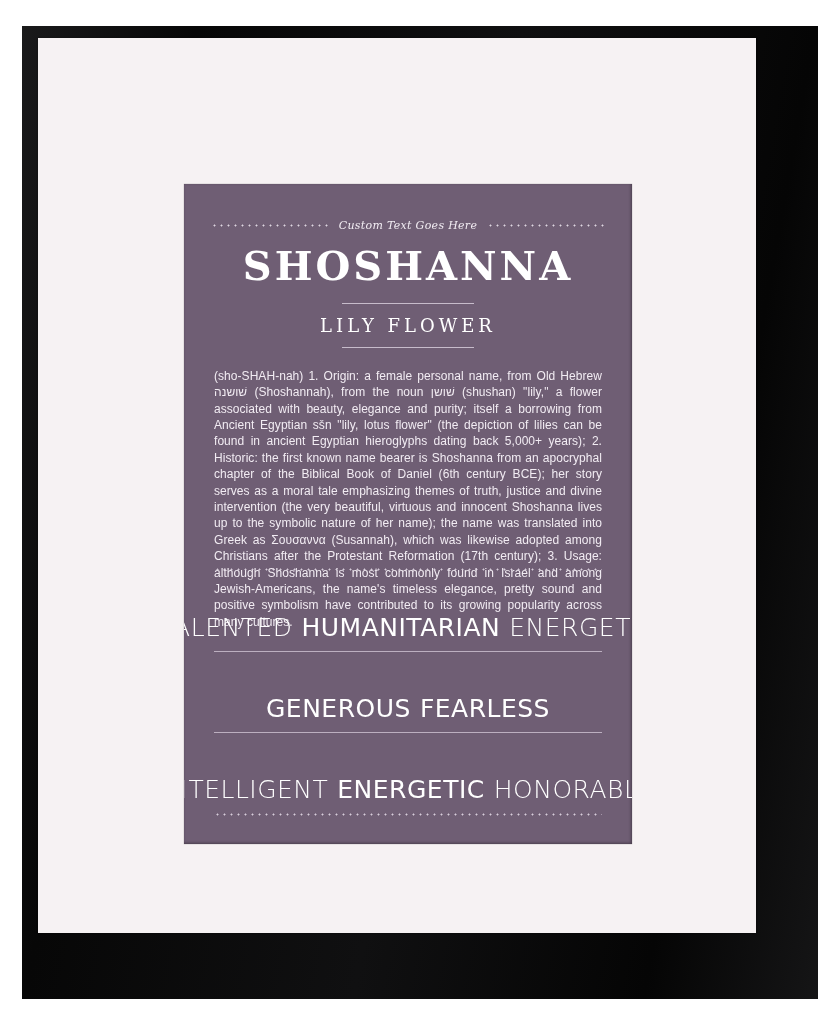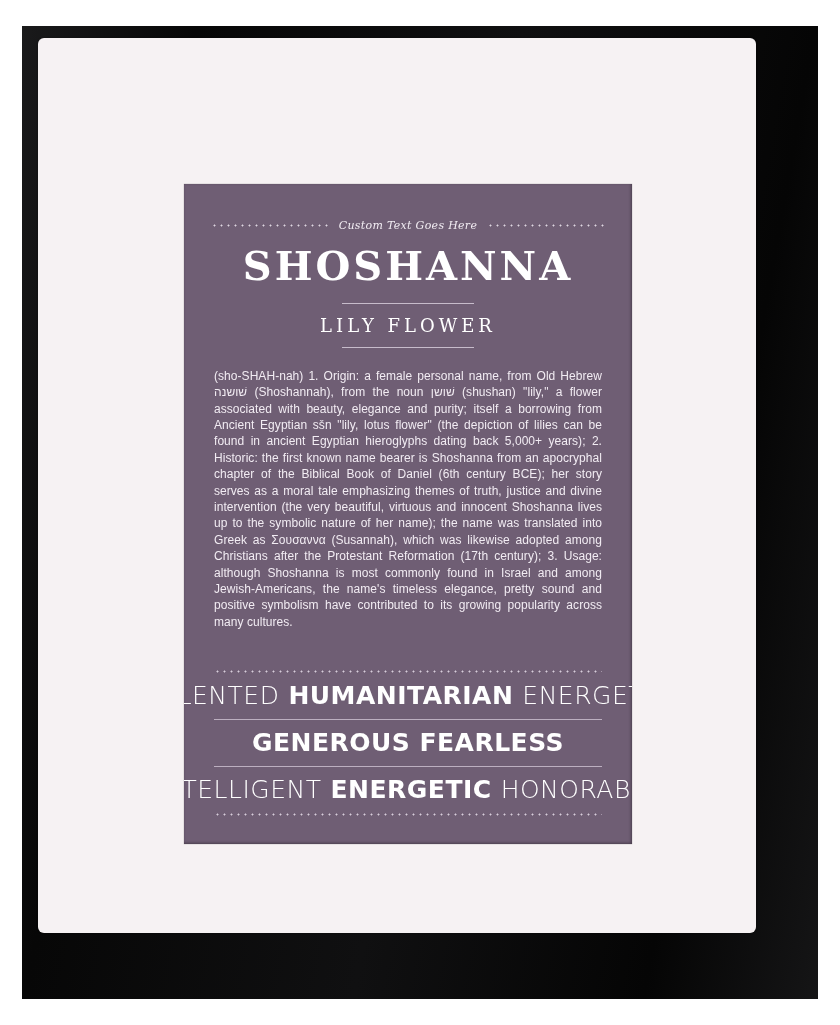--- a/index.html
+++ b/index.html
@@ -39,21 +39,20 @@
 
   
   .mat {
     position: absolute;
     left: 38px;
     top: 38px;
     width: 718px;
     height: 895px;
     background: #f6f2f3;
     box-shadow: 0 0 2px rgba(0,0,0,0.25);
-    border-radius: 6px;
   }
 
   
   .print {
     position: absolute;
     left: 146px;
     top: 146px;
     width: 448px;
     height: 660px;
     background: #6f5e74;
@@ -164,21 +163,21 @@
     padding: 8px 0 9px 0;
     white-space: nowrap;
   }
   .trait {
     font-family: "DejaVu Sans", sans-serif;
     font-size: 25px;
     letter-spacing: 0.5px;
     color: #ffffff;
   }
   .trait.light { font-weight: 300; }
-  .trait.bold { font-weight: bold; }
+  .trait.bold { font-weight: normal; margin-top: 34px; }
 </style>
 </head>
 <body>
 
 <div class="stage">
 
   <div class="frame">
     <div class="frame-inner-shadow"></div>
   </div>
 

